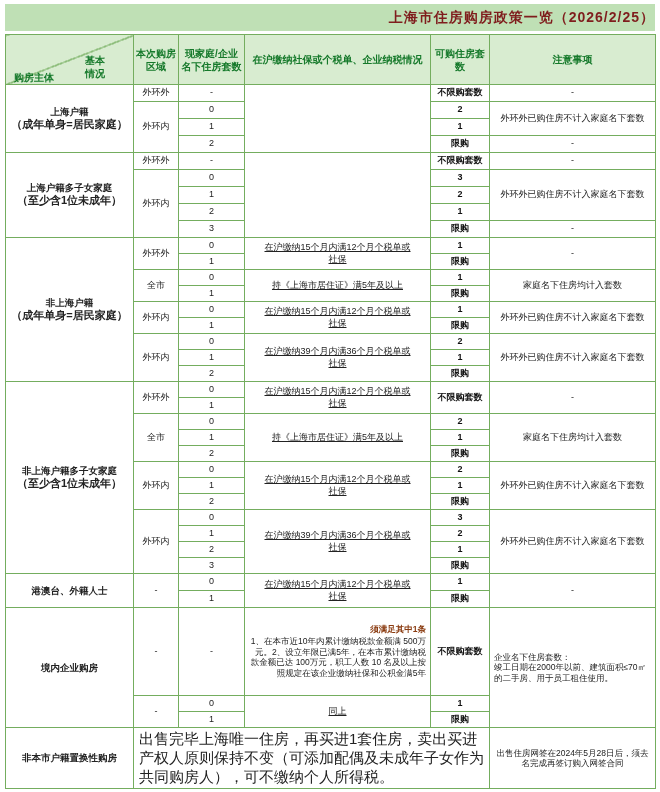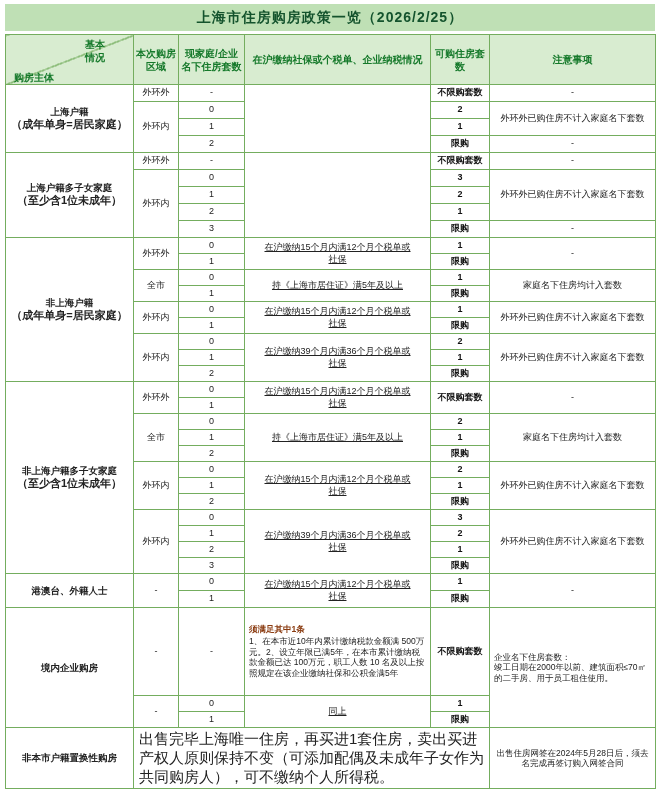--- a/index.html
+++ b/index.html
@@ -1,48 +1,48 @@
 <!DOCTYPE html>
 <html><head>
 <meta charset="utf-8">
 <style>
   html,body { margin:0; padding:0; background:#ffffff; width:660px; height:792px;
               font-family:"Liberation Sans", sans-serif; }
   .wrap { padding:4px 5px; }
-  .titlebar { background:#bfe0b5; color:#14532d; font-weight:bold; font-size:14px;
-              text-align:center; height:27px; line-height:27px; margin-bottom:3px;
+  .titlebar { background:#bfe0b5; color:#7f1d1d; font-weight:bold; font-size:14px;
+              text-align:right; height:27px; line-height:27px; margin-bottom:3px;
               letter-spacing:1px; }
   table { width:650px; border-collapse:collapse; table-layout:fixed; }
   td,th { border:1px solid #74ad5e; }
   thead tr { height:50px; }
   th { background:#d8ecd0; color:#15792a; font-size:10px; font-weight:bold;
        padding:2px; line-height:1.3; }
   td { font-size:9px; color:#222222; text-align:center; vertical-align:middle;
        padding:1px 2px; line-height:1.25; word-break:break-all; }
   tbody tr { height:16px; }
   tr.h17 { height:17px; }
   tr.h88 { height:88px; }
   tr.h36 { height:36px;margin-top:38px; }
   .sub { font-weight:bold; font-size:9.5px; }
   .sub .sub2 { font-size:11px; display:block; }
   .qt { font-weight:bold; color:#111111; }
   .so { padding:1px 18px;text-decoration:underline; }
-  .so-long { text-align:left; font-size:8.5px; padding:2px 4px; }
+  .so-long { text-align:right; font-size:8.5px; padding:2px 4px; }
   .cond-title { color:#8a3b10; font-weight:bold; margin-bottom:1px; }
   .nt-long { text-align:left; font-size:8.5px; padding:2px 4px; }
   .policy-cell { text-align:left; font-size:15px; padding:2px 5px; }
   .nt-swap { text-align:center; font-size:8.5px; padding:2px 4px; }
   
   th.corner { position:relative; padding:0;
     background:
       linear-gradient(to bottom right,
         transparent calc(50% - 0.6px), #74ad5e calc(50% - 0.6px),
         #74ad5e calc(50% + 0.6px), transparent calc(50% + 0.6px)),
       #d8ecd0; }
-  th.corner .c-top { position:absolute; top:4px; right:26px; width:24px;
+  th.corner .c-top { position:absolute; top:20px; right:26px; width:24px;
                      text-align:center; line-height:1.25; }
   th.corner .c-bottom { position:absolute; bottom:0; left:8px; }
 </style>
 </head>
 <body>
 
 <div class="wrap">
   <div class="titlebar">上海市住房购房政策一览（2026/2/25）</div>
 
   <table>

